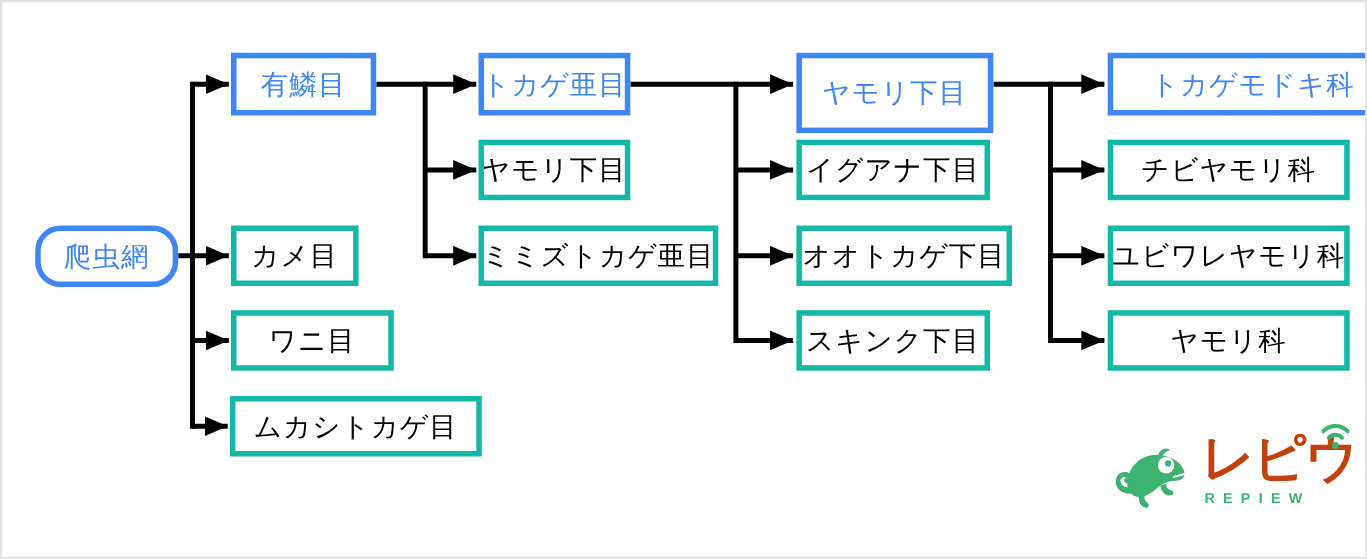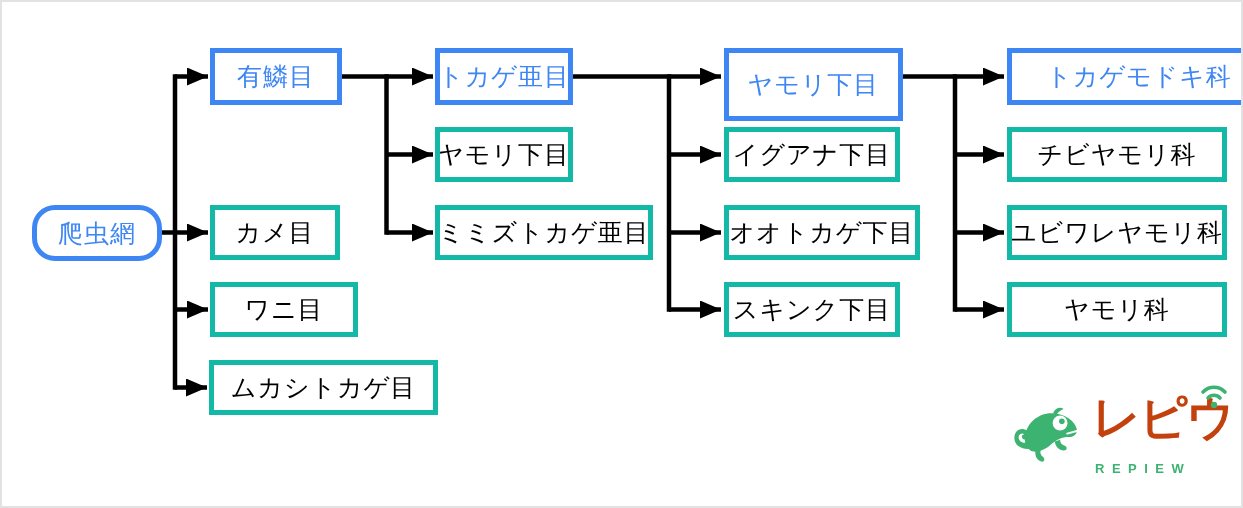--- a/index.html
+++ b/index.html
@@ -25,21 +25,21 @@
   .node.blue { border-color:#3e86f4; color:#3e86f4; }
   .logo { position:absolute; left:1000px; top:386px; width:228px; height:100px; }
   .logo-cham { position:absolute; left:0; top:4px; }
   .logo-textcol { position:absolute; left:90px; top:6px; width:134px; }
   .brand {
     font-size:48px; font-weight:bold; color:#c2410c;
     letter-spacing:-2px; line-height:1.0; white-space:nowrap;
   }
   .wifi { position:absolute; right:-6px; top:-13px; }
   .brand-sub {
-    margin-top:19px; padding-left:3px;
+    margin-top:3px; padding-left:3px;
     font-size:13px; font-weight:bold; color:#3cb371;
     letter-spacing:7.5px; white-space:nowrap;
   }
 </style>
 </head>
 <body>
 
 <div class="canvas">
 
   <svg class="edges" viewBox="0 0 1243 508" xmlns="http://www.w3.org/2000/svg">
@@ -70,21 +70,21 @@
       <path d="M901,74.5 H1002" marker-end="url(#arrow)"></path>
       <path d="M953,74.5 V307.5" stroke-linecap="square"></path>
       <path d="M953,152.5 H1002" marker-end="url(#arrow)"></path>
       <path d="M953,230.5 H1002" marker-end="url(#arrow)"></path>
       <path d="M953,307.5 H1002" marker-end="url(#arrow)"></path>
     </g>
   </svg>
 
   <div class="node blue" style="left:30px;  top:203px; width:130px; height:56px;border-radius:23px;">爬虫網</div>
   <div class="node blue" style="left:208px; top:46px;  width:132px; height:57px;">有鱗目</div>
-  <div class="node" style="left:208px; top:203px; width:130px; height:55px;">カメ目</div>
+  <div class="node" style="left:208px; top:203px; width:116px; height:55px;">カメ目</div>
   <div class="node" style="left:208px; top:280px; width:148px; height:55px;">ワニ目</div>
   <div class="node" style="left:207px; top:358px; width:229px; height:55px;">ムカシトカゲ目</div>
   <div class="node blue" style="left:433px; top:46px;  width:138px; height:57px;">トカゲ亜目</div>
   <div class="node" style="left:433px; top:125px; width:138px; height:55px;">ヤモリ下目</div>
   <div class="node" style="left:433px; top:203px; width:218px; height:55px;">ミミズトカゲ亜目</div>
   <div class="node blue" style="left:722px; top:46px;  width:179px; height:73px;">ヤモリ下目</div>
   <div class="node" style="left:722px; top:125px; width:176px; height:55px;">イグアナ下目</div>
   <div class="node" style="left:722px; top:203px; width:196px; height:55px;">オオトカゲ下目</div>
   <div class="node" style="left:722px; top:280px; width:176px; height:55px;">スキンク下目</div>
   <div class="node blue" style="left:1005px;top:46px;  width:264px; height:57px;">トカゲモドキ科</div>

